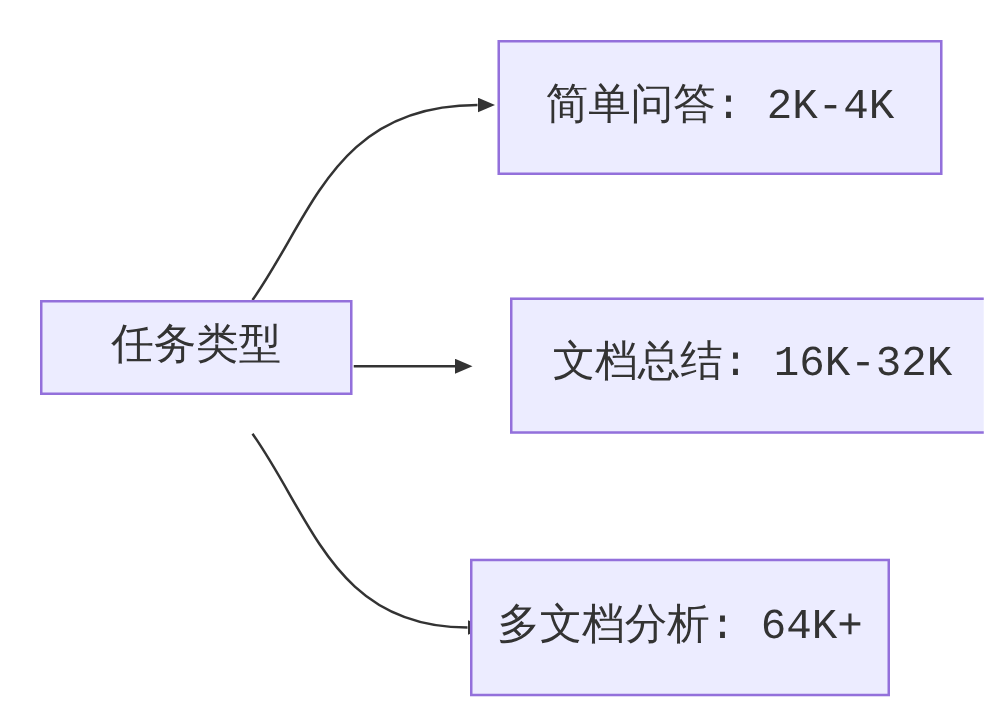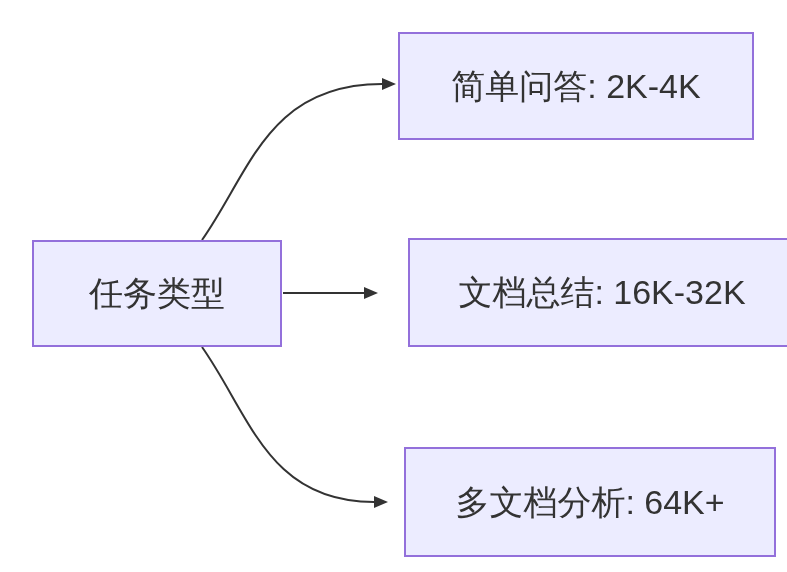--- a/index.html
+++ b/index.html
@@ -36,25 +36,26 @@
     display: flex;
     align-items: center;
     justify-content: center;
     background: var(--node-fill, #ECECFF);
     border: 2px solid var(--node-border, #9370DB);
     color: var(--node-text, #333333);
     font-size: 34px;
     line-height: 1.2;
     white-space: nowrap;
     text-align: left;
+    font-family: Liberation Mono, monospace;
   }
-  .node-root   { left: 32px;  top: 240px; width: 250px; height: 107px; }
+  .node-root   { left: 32px;  top: 240px; width: 250px; height: 76px; }
   .node-top    { left: 398px; top: 32px;  width: 356px; height: 108px; }
   .node-middle { left: 380px; top: 238px; width: 388px; height: 109px; margin-left: 28px; }
-  .node-bottom { left: 404px; top: 447px; width: 372px; height: 110px; }
+  .node-bottom { left: 376px; top: 447px; width: 336px; height: 110px; }
 </style>
 </head>
 <body>
 
 <div class="canvas">
 
   <svg class="edge-layer" width="787" height="572" viewBox="0 0 787 572" xmlns="http://www.w3.org/2000/svg">
     <defs>
       <marker id="arrow" markerUnits="userSpaceOnUse" markerWidth="14" markerHeight="12" refX="0" refY="6" orient="auto">
         <path class="arrowhead" d="M0,0 L14,6 L0,12 Z"></path>

